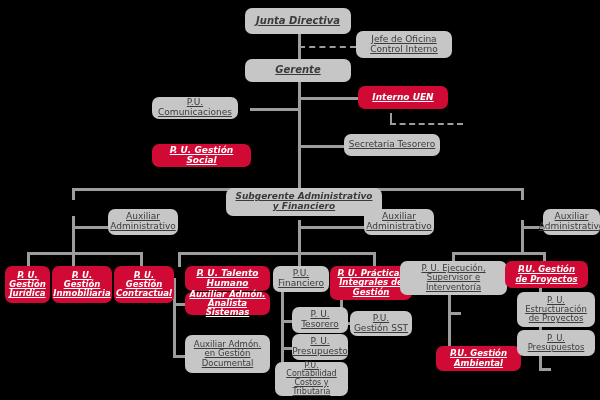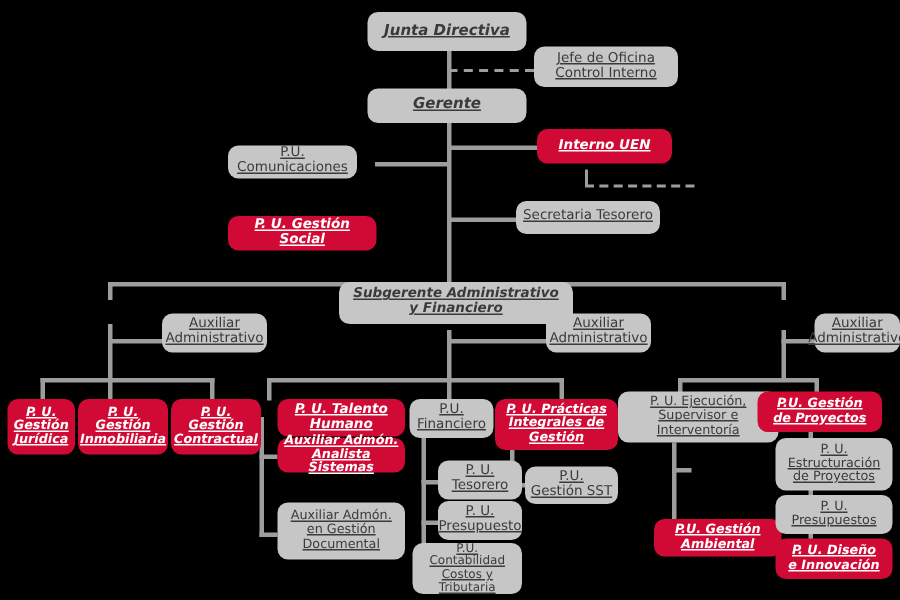--- a/index.html
+++ b/index.html
@@ -161,21 +161,20 @@
   <div class="box gray f85" style="left:185px;top:335px;width:85px;height:38px;">Auxiliar Admón.<br>en Gestión<br>Documental</div>
 
   <div class="box gray" style="left:273px;top:266px;width:56px;height:26px;">P.U.<br>Financiero</div>
   <div class="box gray" style="left:292px;top:307px;width:56px;height:26px;">P. U.<br>Tesorero</div>
   <div class="box gray" style="left:292px;top:334px;width:56px;height:26px;">P. U.<br>Presupuesto</div>
   <div class="box gray f8" style="left:275px;top:362px;width:73px;height:34px;">P.U.<br>Contabilidad<br>Costos y Tributaria</div>
 
   <div class="box red f85" style="left:330px;top:266px;width:82px;height:34px;">P. U. Prácticas<br>Integrales de<br>Gestión</div>
   <div class="box gray" style="left:350px;top:311px;width:62px;height:25px;">P.U.<br>Gestión SST</div>
 
-  <div class="box gray f85" style="left:412px;top:261px;width:107px;height:34px;">P. U. Ejecución,<br>Supervisor e<br>Interventoría</div>
+  <div class="box gray f85" style="left:400px;top:261px;width:107px;height:34px;">P. U. Ejecución,<br>Supervisor e<br>Interventoría</div>
   <div class="box red f85" style="left:436px;top:346px;width:85px;height:25px;">P.U. Gestión<br>Ambiental</div>
 
   <div class="box red f85" style="left:505px;top:261px;width:83px;height:27px;">P.U. Gestión<br>de Proyectos</div>
   <div class="box gray f85" style="left:517px;top:292px;width:78px;height:35px;">P. U.<br>Estructuración<br>de Proyectos</div>
   <div class="box gray f85" style="left:517px;top:330px;width:78px;height:26px;">P. U.<br>Presupuestos</div>
-  <div class="box red f85" style="left:517px;top:359px;width:78px;height:27px;">P. U. Diseño<br>e Innovación</div>
 
 </div>
 
 </body></html>

